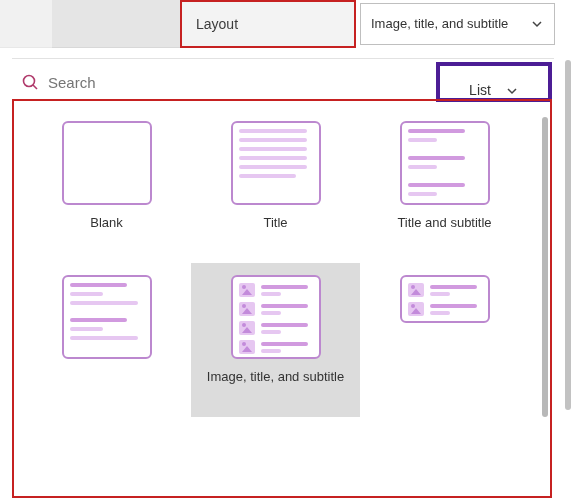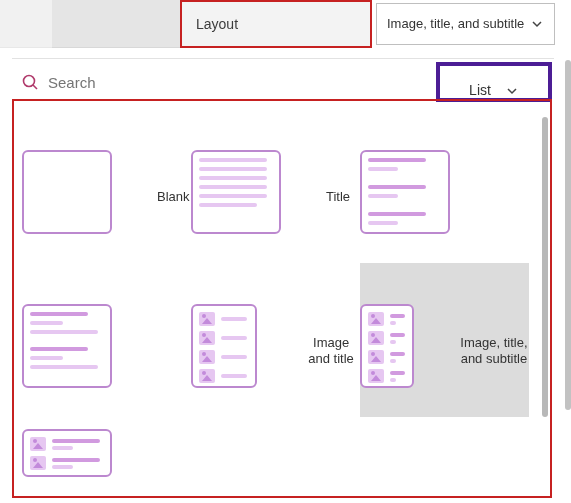--- a/index.html
+++ b/index.html
@@ -22,21 +22,21 @@
     width: 52px;
     background: #f1f1f1;
     border-bottom: 1px solid #e8e8e8;
   }
   .top-gap {
     width: 128px;
     background: #e5e5e5;
     border-bottom: 1px solid #d8d8d8;
   }
   .layout-cell {
-    width: 192px;
+    width: 176px;
     background: #f3f3f3;
     border: 2px solid #c62121;
     display: flex;
     align-items: center;
     padding-left: 14px;
     font-size: 14px;
     color: #3c3c3c;
   }
   .value-cell {
     flex: 1;
@@ -115,26 +115,25 @@
   .grid {
     display: flex;
     flex-wrap: wrap;
     gap: 0;
     width: 508px;
   }
   .card {
     width: 169px;
     height: 154px;
     display: flex;
-    flex-direction: row;
+    flex-direction: column;
     align-items: center;
     justify-content: flex-start;
     padding-top: 12px;
     cursor: pointer;
-    gap: 45px;
   }
   .card.selected {
     background: #dcdcdc;
   }
   .preview {
     width: 90px;
     height: 84px;
     border: 2px solid #bc88cf;
     border-radius: 6px;
     background: #fff;
@@ -273,63 +272,35 @@
         <div class="preview">
           <div class="pline dark w3"></div>
           <div class="pline w4"></div>
           <div style="height:4px"></div>
           <div class="pline dark w3"></div>
           <div class="pline w4"></div>
           <div style="height:4px"></div>
           <div class="pline dark w3"></div>
           <div class="pline w4"></div>
         </div>
+        <div class="card-label">Title and subtitle</div>
       </div>
 
       <div class="card">
         <div class="preview">
           <div class="pline dark w3"></div>
           <div class="pline short"></div>
           <div class="pline w2"></div>
           <div style="height:3px"></div>
           <div class="pline dark w3"></div>
           <div class="pline short"></div>
           <div class="pline w2"></div>
         </div>
       </div>
 
-      <div class="card">
-        <div class="preview">
-          <div class="prow">
-              <div class="pimg"></div>
-              <div class="lines">
-                <div class="pline w2"></div>
-              </div>
-            </div>
-          <div class="prow">
-              <div class="pimg"></div>
-              <div class="lines">
-                <div class="pline w2"></div>
-              </div>
-            </div>
-          <div class="prow">
-              <div class="pimg"></div>
-              <div class="lines">
-                <div class="pline w2"></div>
-              </div>
-            </div>
-          <div class="prow">
-              <div class="pimg"></div>
-              <div class="lines">
-                <div class="pline w2"></div>
-              </div>
-            </div>
-        </div>
-        <div class="card-label">Image and title</div>
-      </div>
 
       <div class="card selected">
         <div class="preview">
           <div class="prow">
               <div class="pimg"></div>
               <div class="lines">
                 <div class="pline dark w2"></div>
                 <div class="pline w4"></div>
               </div>
             </div>

